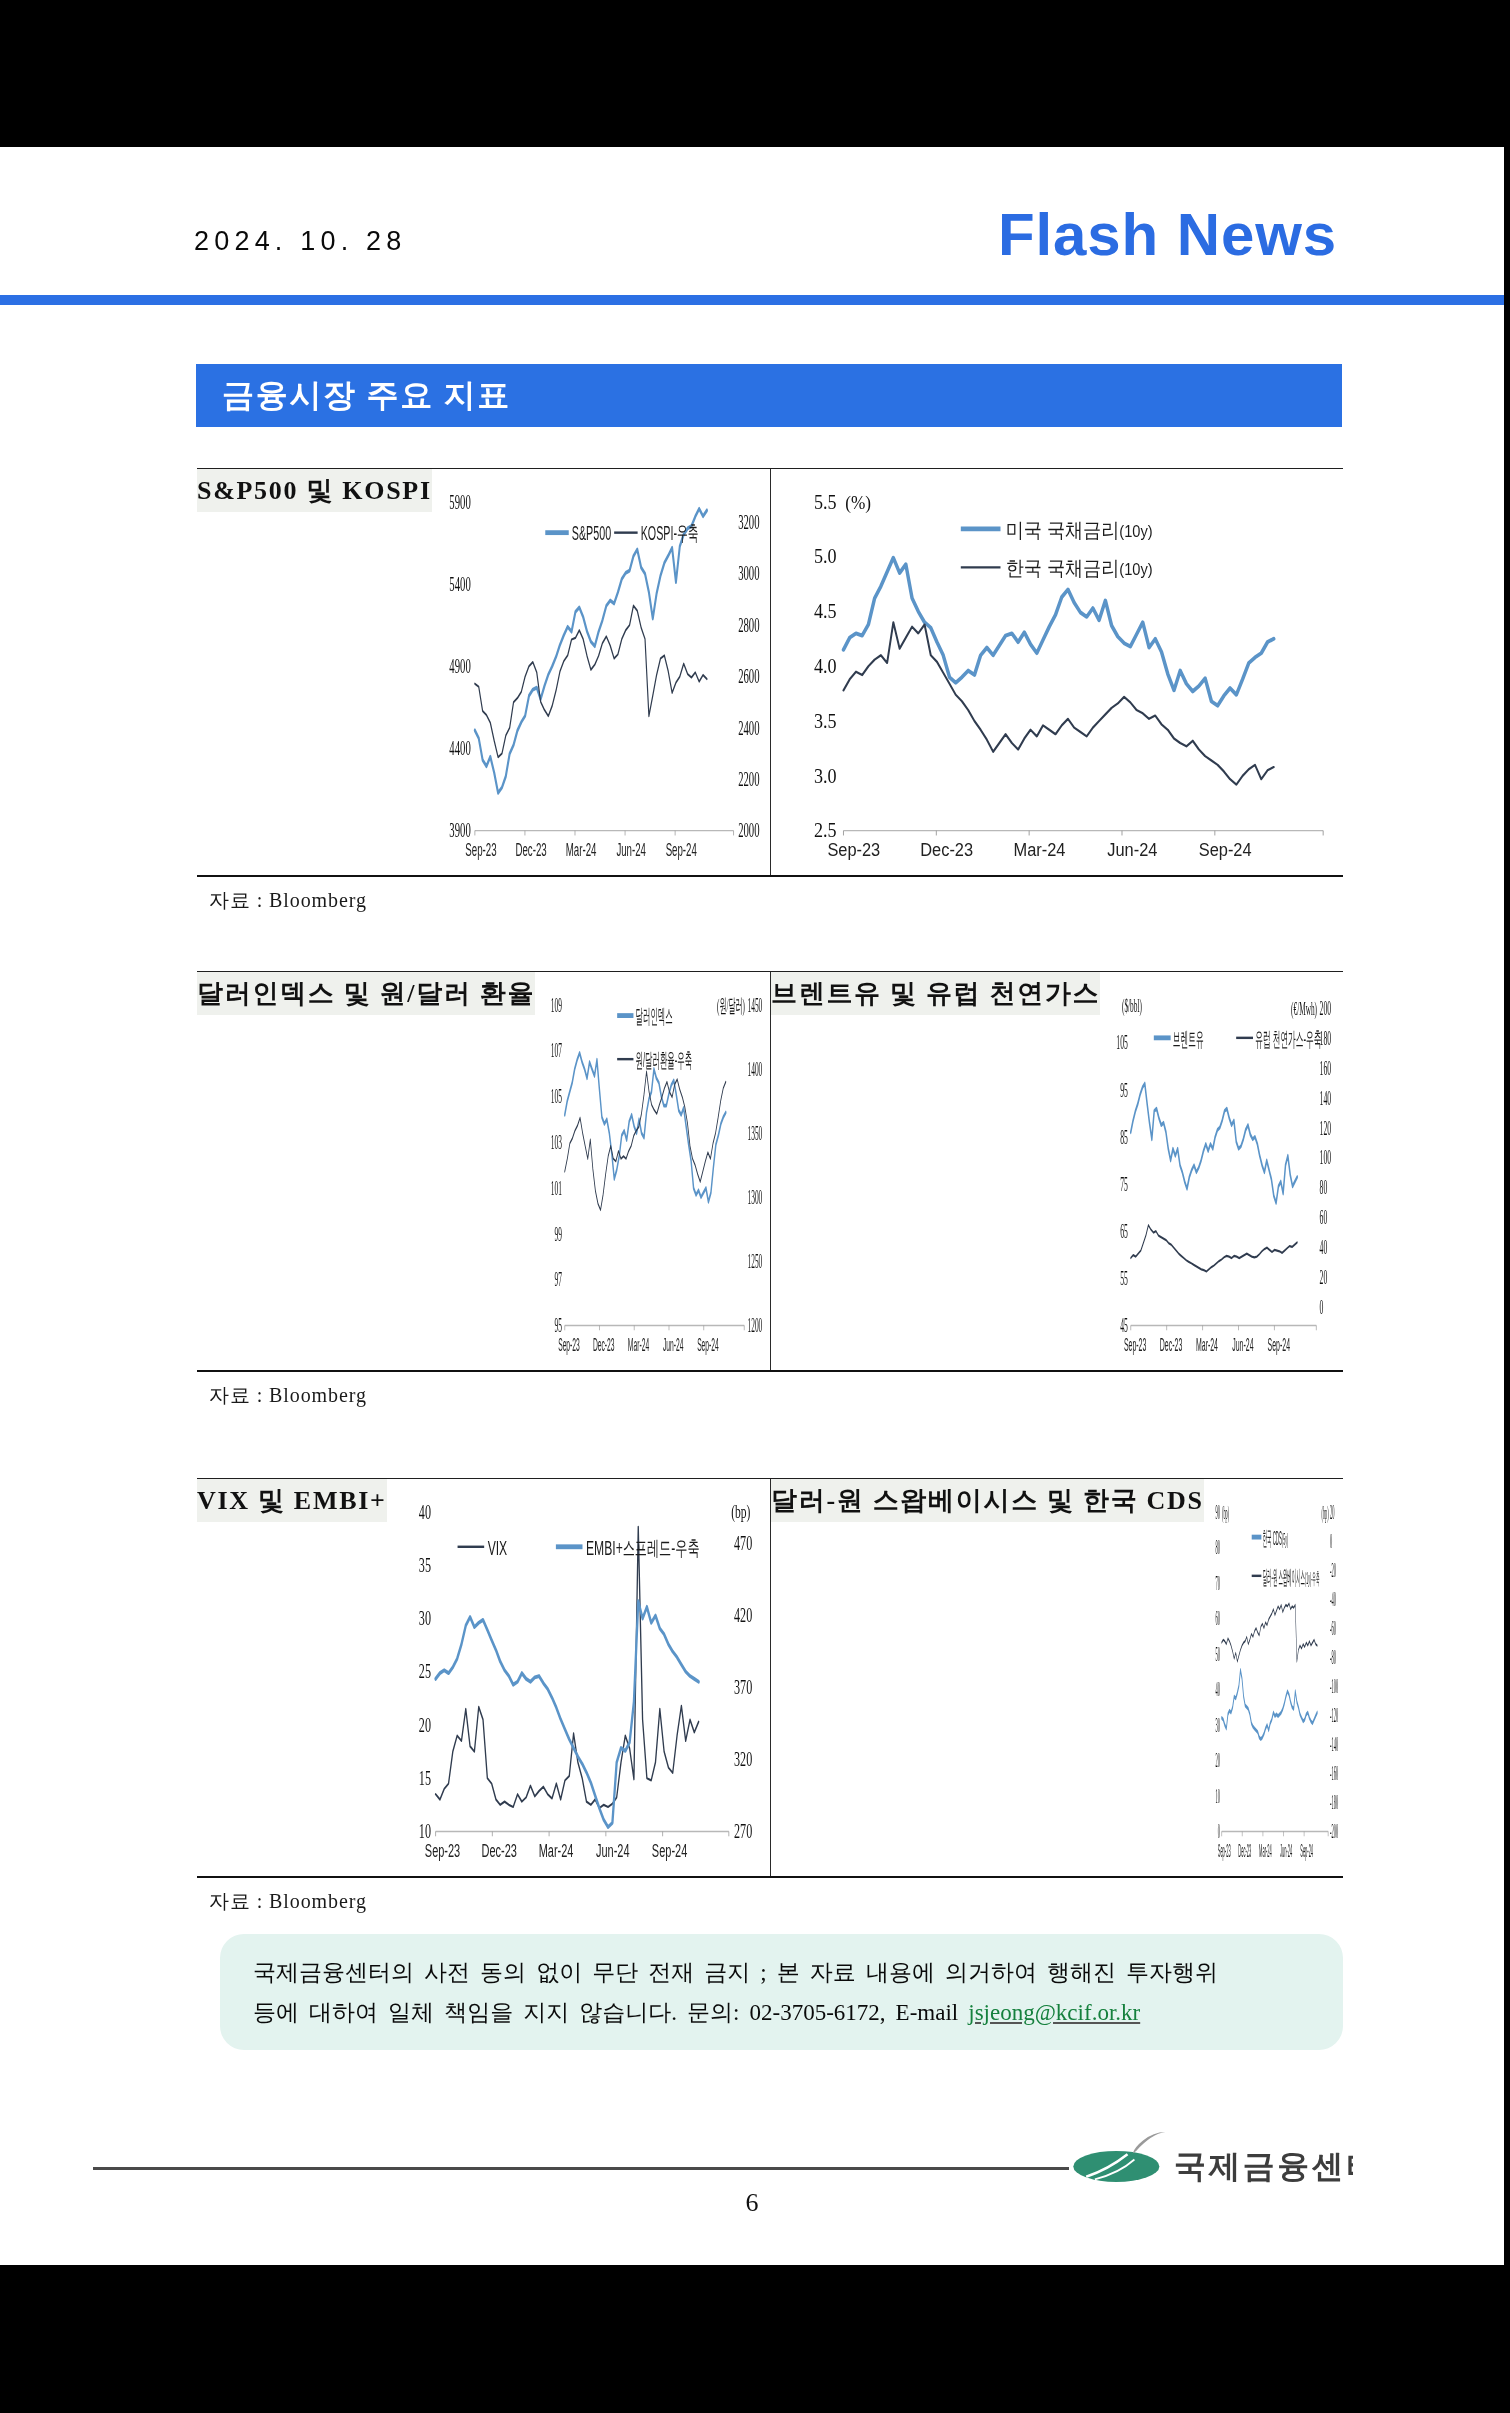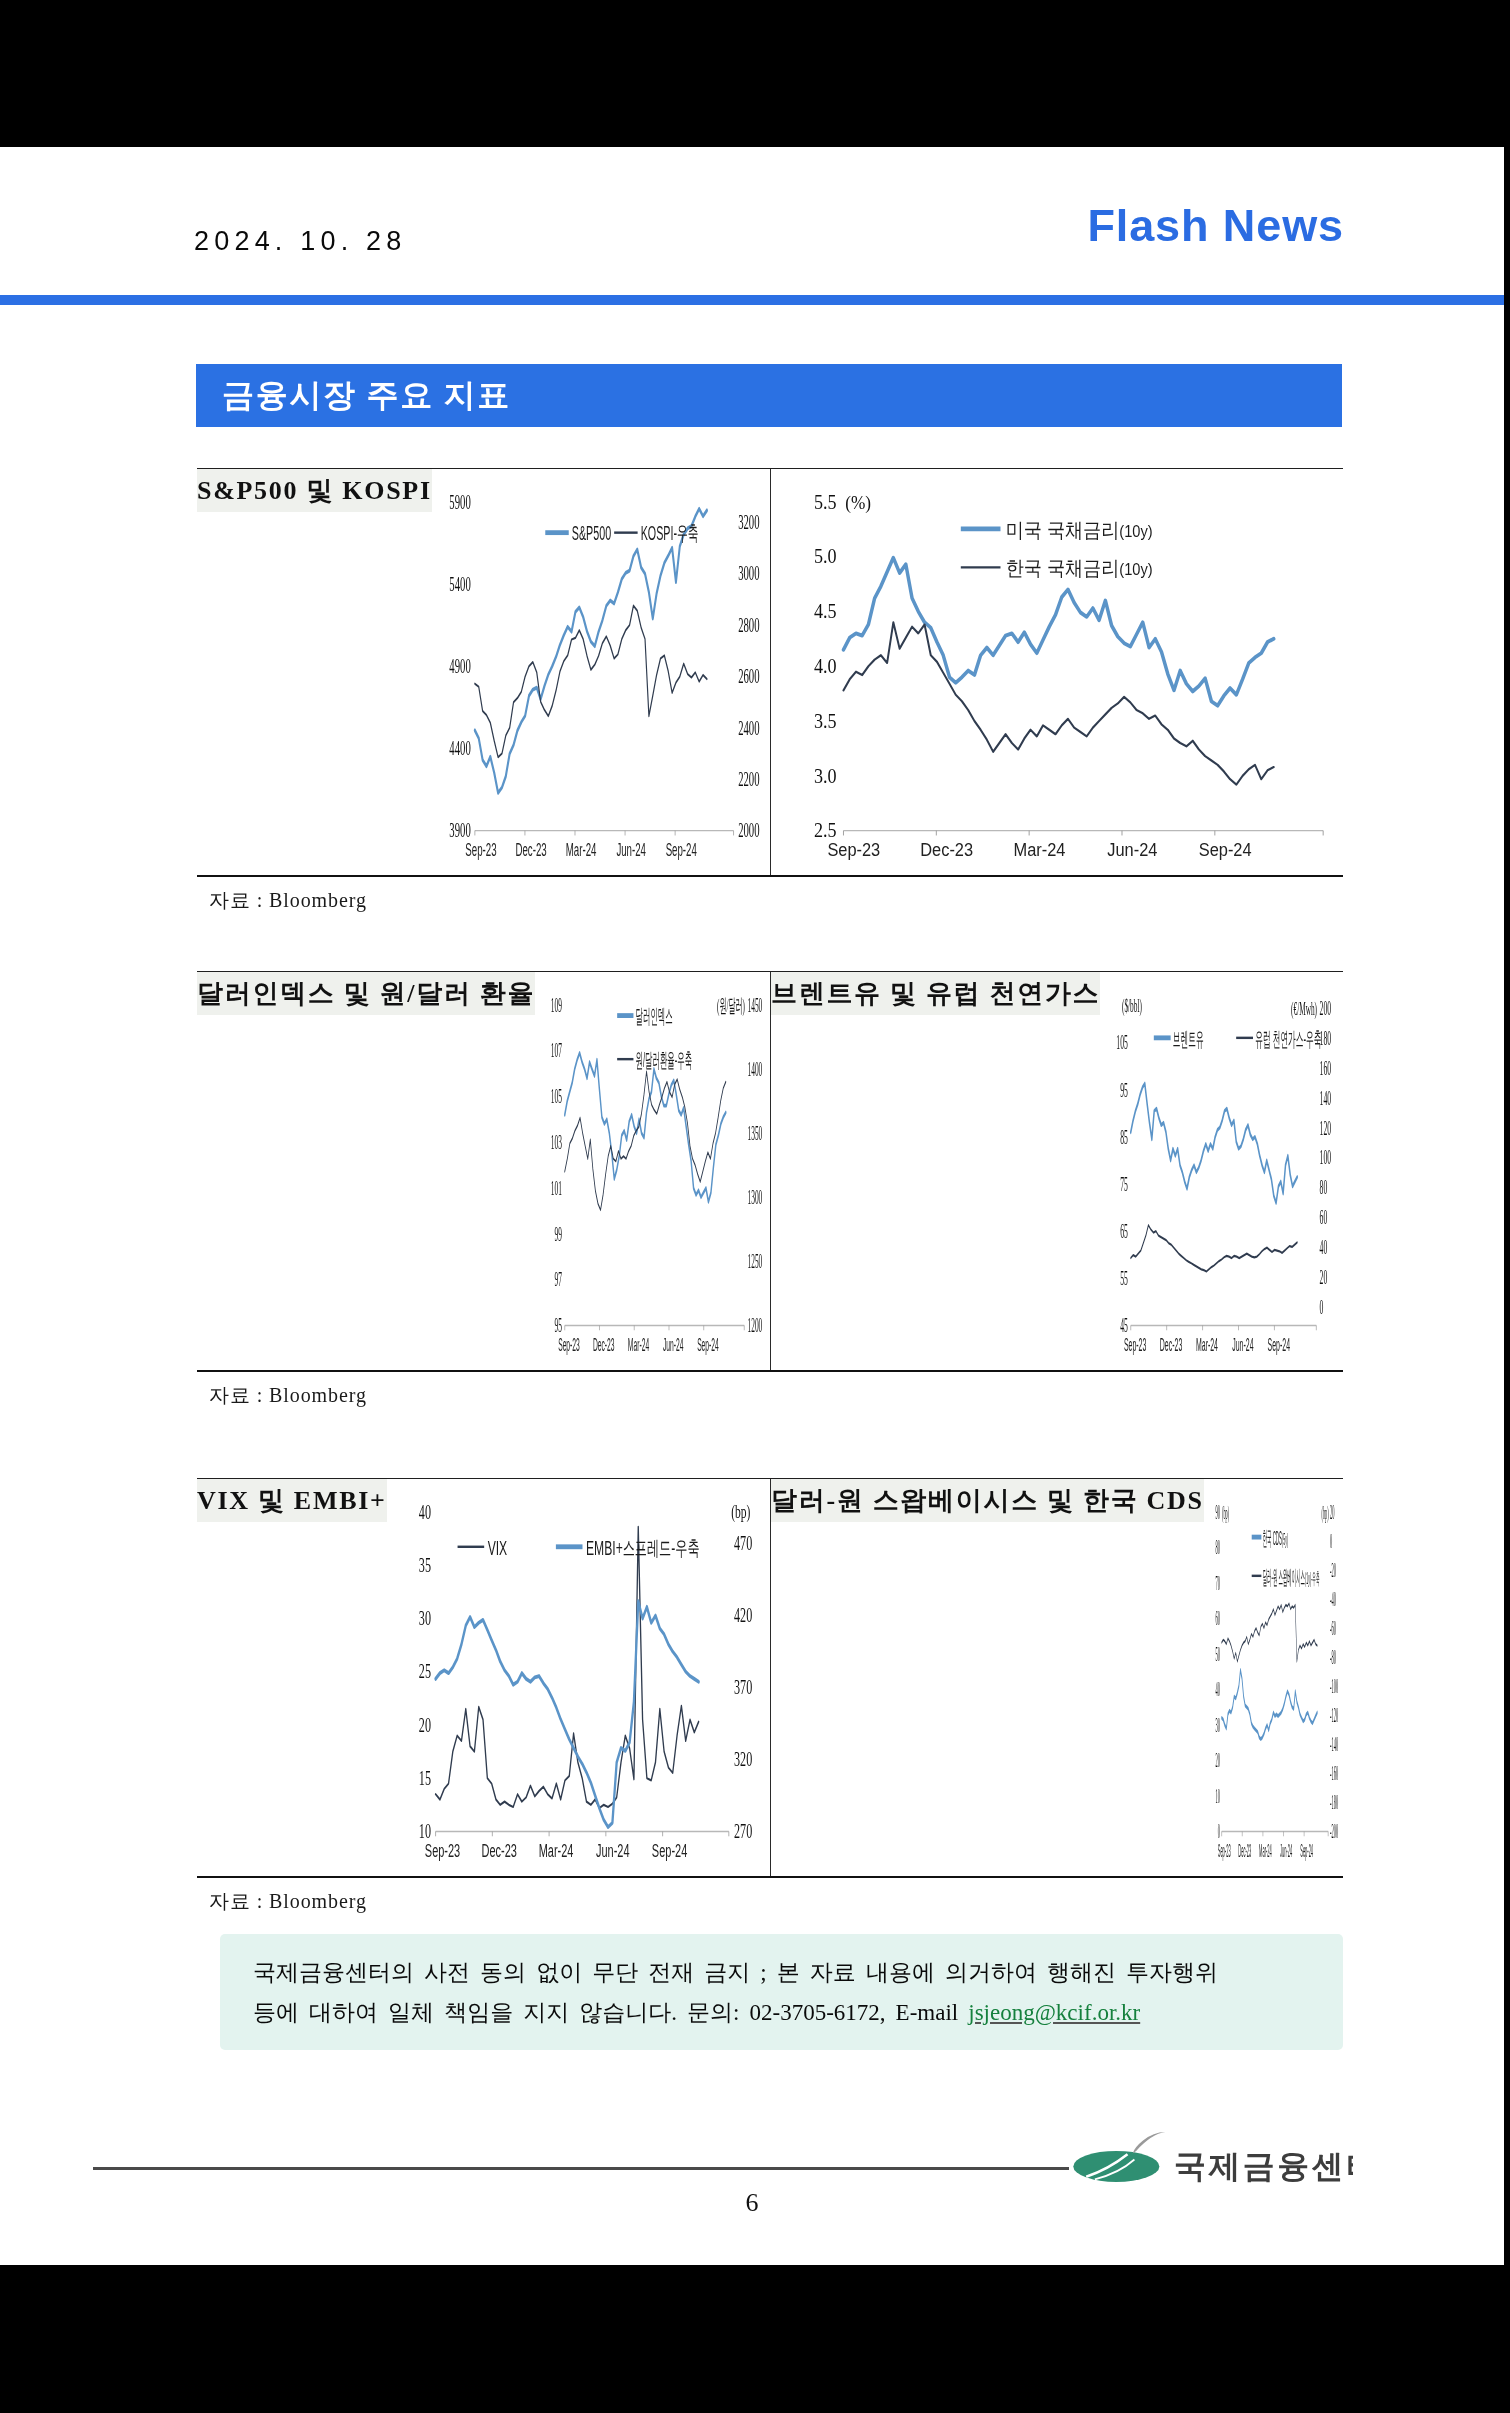--- a/index.html
+++ b/index.html
@@ -2,40 +2,40 @@
 <html style="font-size:13.8px"><head>
 <meta charset="utf-8">
 <style>
   html,body{margin:0;padding:0;background:#000;}
   body{width:1510px;height:2413px;position:relative;overflow:hidden;
        font-family:"Liberation Sans",sans-serif;}
   .page{position:absolute;left:0;top:147px;width:1504px;height:2118px;background:#fff;}
   
   .hdr-date{position:absolute;left:194px;top:79px;font-size:27px;font-weight:normal;
             color:#0a0a0a;letter-spacing:5.2px;}
-  .hdr-brand{position:absolute;right:160px;top:53px;font-size:45px;font-weight:bold;
+  .hdr-brand{position:absolute;right:167px;top:53px;font-size:60px;font-weight:bold;
              color:#2b6ce2;letter-spacing:0.9px;text-align:right;}
   .hdr-rule{position:absolute;left:0;top:148px;width:1504px;height:10.3px;background:#2c70e4;}
   .section-hdr{position:absolute;left:196px;top:217px;width:1146px;height:63px;
                background:#2b71e3;color:#fff;font-size:32px;font-weight:bold;
                line-height:63px;padding-left:26px;box-sizing:border-box;letter-spacing:1.7px;font-family:Liberation Serif, serif;}
   
   .row{position:absolute;left:197px;width:1146px;display:flex;
        border-top:1.7px solid #1f1f1f;border-bottom:2.6px solid #111;box-sizing:border-box;}
   .cell{width:50%;display:flex;flex-direction:row;box-sizing:border-box;}
   .cell+.cell{border-left:1.7px solid #2a2a2a;}
   .tband{height:43px;background:#eff1ed;text-align:center;line-height:43px;
          font-family:"Liberation Serif",serif;font-weight:600;font-size:26px;
          color:#111;letter-spacing:1.7px;flex:0 0 auto;}
   .cell svg{display:block;flex:1 1 auto;}
   .caption{position:absolute;left:209px;font-family:"Liberation Serif",serif;
            font-size:20px;color:#1a1a1a;letter-spacing:0.9px;}
   
   .disclaimer{position:absolute;left:220px;top:1787px;width:1123px;height:116px;
-              background:#e3f3ef;border-radius:5px;box-sizing:border-box;
+              background:#e3f3ef;border-radius:24px;box-sizing:border-box;
               padding:19px 33px 0 33px;font-family:"Liberation Serif",serif;
               font-size:23px;color:#0a0a0a;line-height:40px;word-spacing:4.3px;}
   .email{color:#15803d;text-decoration-color:#555;}
   .f-rule{position:absolute;left:93px;top:2020px;width:976px;height:2.6px;background:#4a4a4a;}
   .logo{position:absolute;left:1069px;top:1978px;width:284px;height:69px;}
   .pgnum{position:absolute;left:0;top:2041px;width:1504px;text-align:center;
          font-family:"Liberation Serif",serif;font-size:26px;color:#111;}
 </style>
 </head>
 <body>

